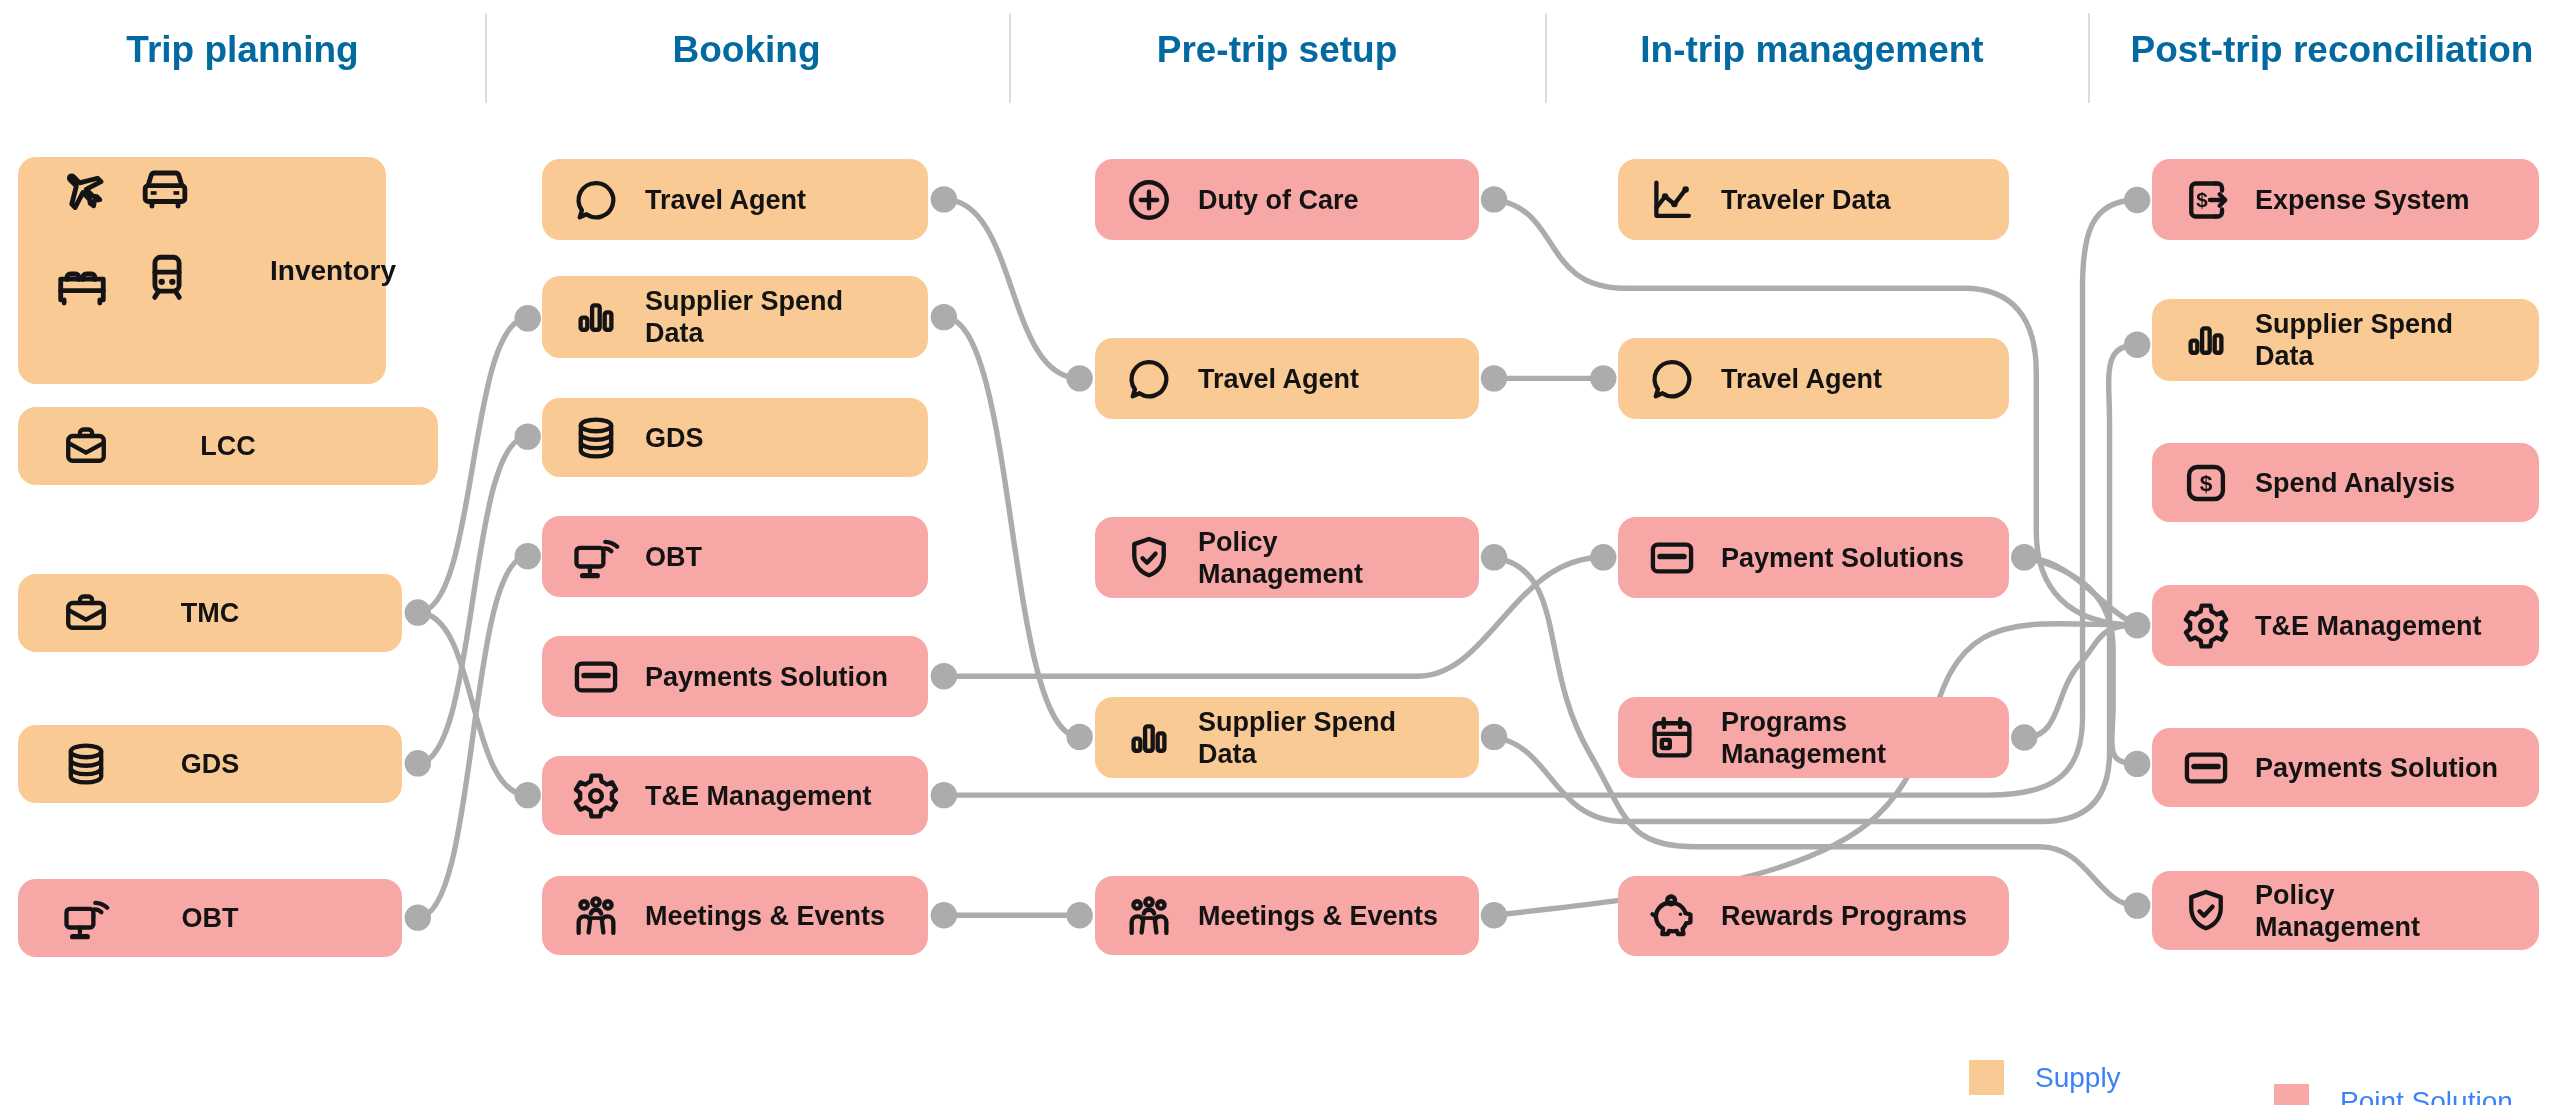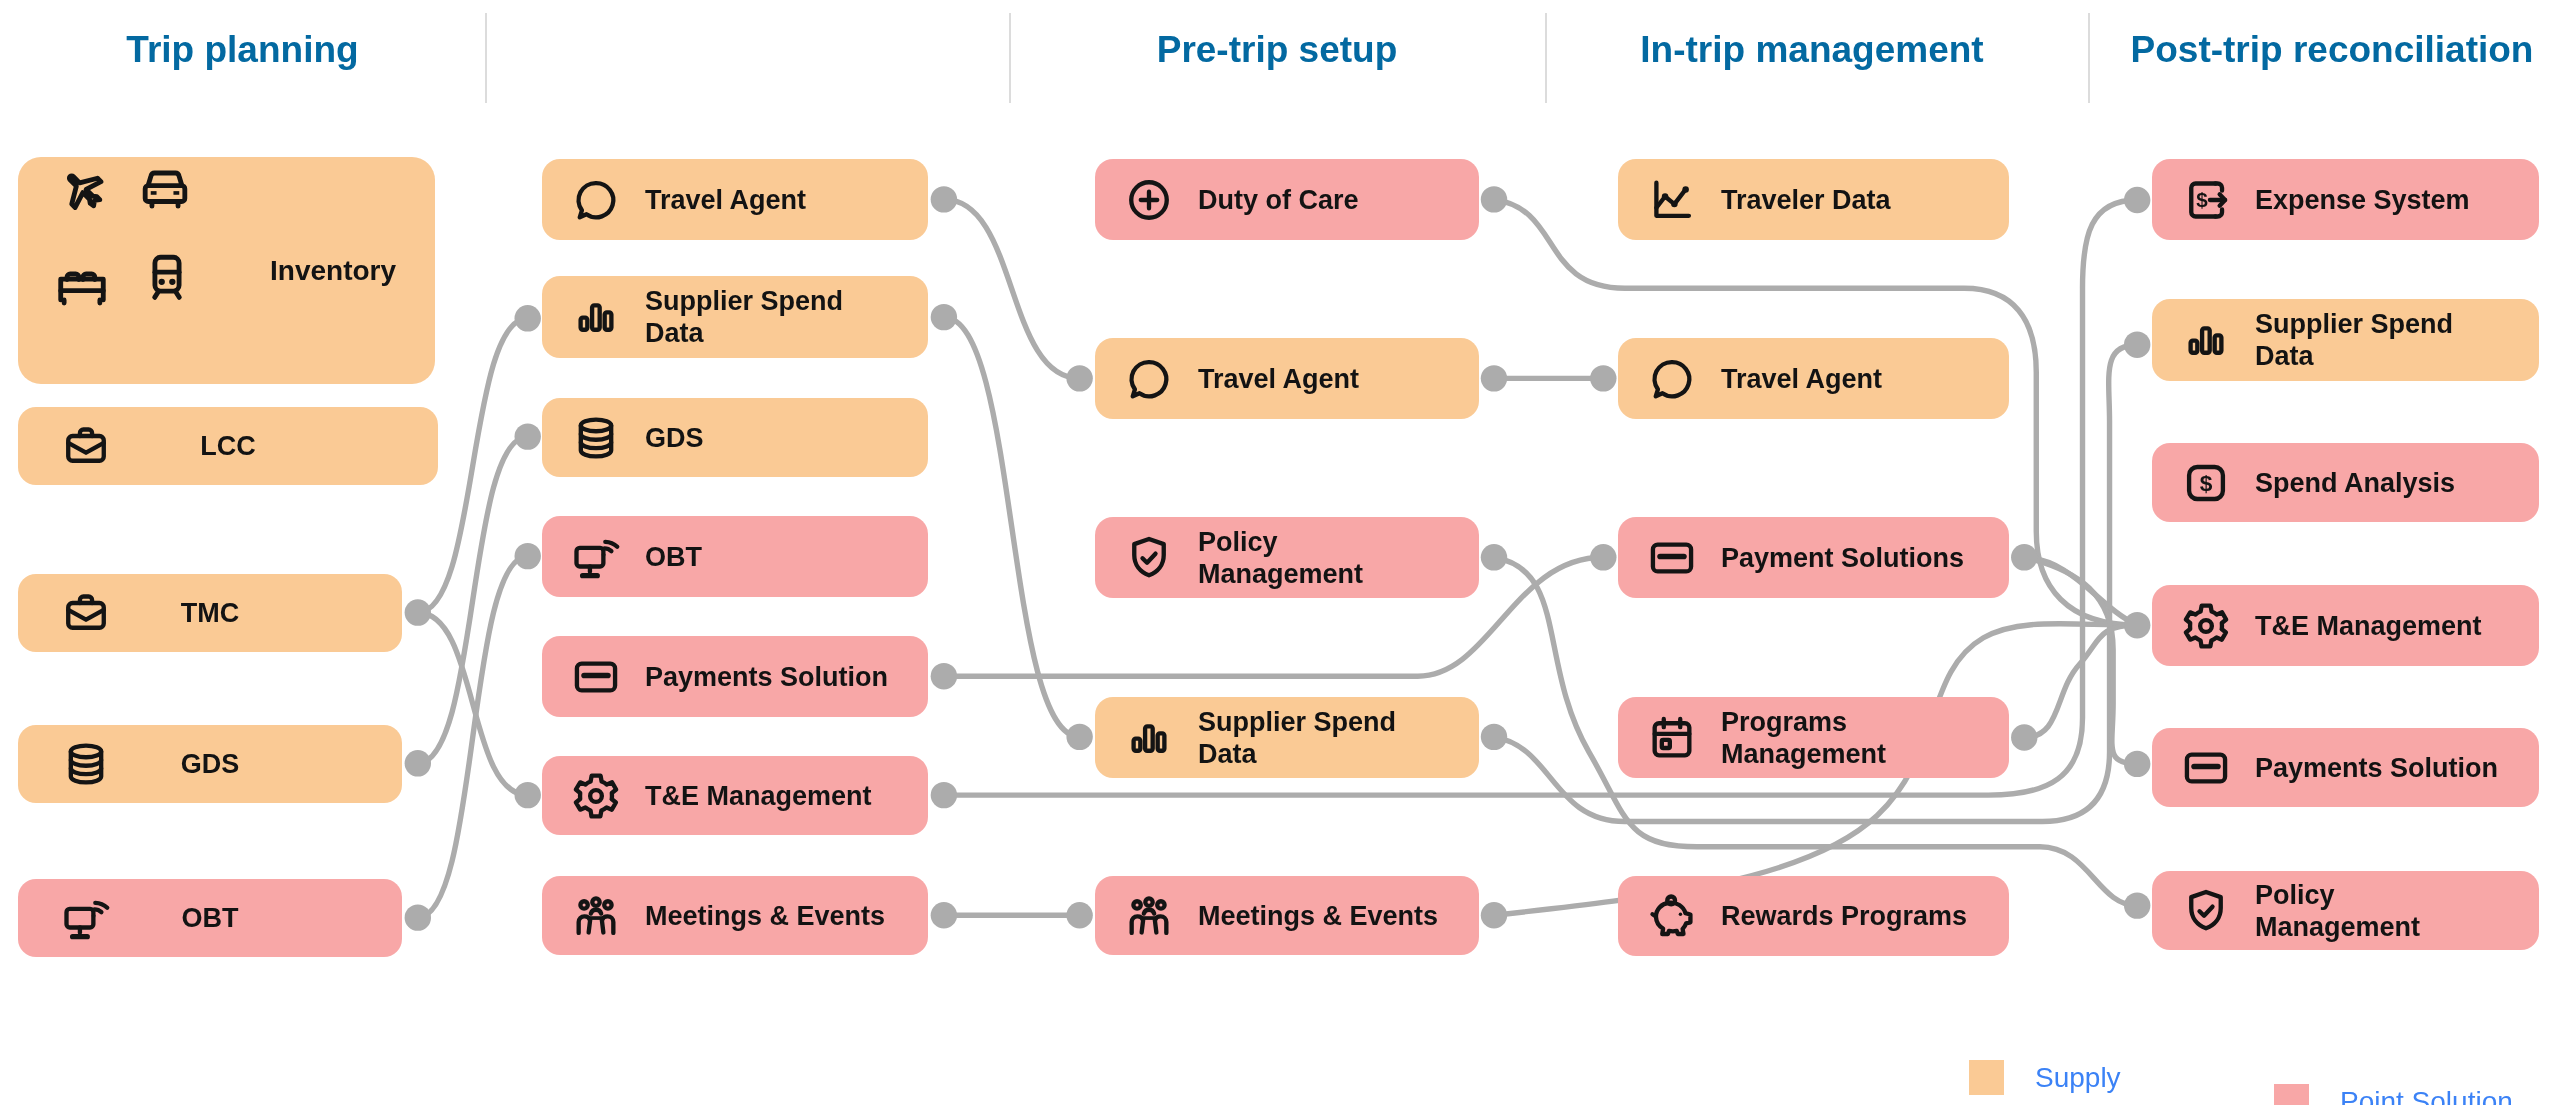--- a/index.html
+++ b/index.html
@@ -25,20 +25,21 @@
     font-size:28px;font-weight:700;color:#131313;}
   .legend-item{position:absolute;height:35px;display:flex;align-items:center;}
   .legend-swatch{width:35px;height:35px;display:inline-block;}
   .legend-label{font-size:28px;font-weight:400;color:#3b82f6;margin-left:31px;white-space:nowrap;}
 </style>
 </head>
 <body>
 
 <div id="canvas" style="width: 2576px; height: 1105px; --supply: #FACA95; --point: #F8A7A7;">
     <div class="col-header" style="left: 0px; width: 485px;">Trip planning</div>
+    <div class="col-header" style="left: 485px; width: 523px;">Booking</div>
     <div class="col-header" style="left: 1009px; width: 536px;">Pre-trip setup</div>
     <div class="col-header" style="left: 1545px; width: 534px;">In-trip management</div>
     <div class="col-header" style="left: 2088px; width: 488px;">Post-trip reconciliation</div>
     <div class="divider" style="left: 485px; background: rgb(220, 220, 220);"></div>
     <div class="divider" style="left: 1009px; background: rgb(220, 220, 220);"></div>
     <div class="divider" style="left: 1545px; background: rgb(220, 220, 220);"></div>
     <div class="divider" style="left: 2088px; background: rgb(220, 220, 220);"></div>
     <svg class="layer" width="2576" height="1105" viewBox="0 0 4288 1840">
       <path d="M695,1020 C796,1020 777,530 878,530" fill="none" stroke="#ACACAC" stroke-width="9" stroke-linecap="round"></path>
       <path d="M695,1020 C796,1020 777,1324 878,1324" fill="none" stroke="#ACACAC" stroke-width="9" stroke-linecap="round"></path>
@@ -51,21 +52,21 @@
       <path d="M1571,1126 L2360,1126 C2480,1126 2520,928 2669,928" fill="none" stroke="#ACACAC" stroke-width="9" stroke-linecap="round"></path>
       <path d="M1571,1324 L3310,1324 C3410,1324 3467,1295 3467,1195 L3467,480 C3467,392 3480,333 3558,333" fill="none" stroke="#ACACAC" stroke-width="9" stroke-linecap="round"></path>
       <path d="M2487,332 C2600,348 2565,480 2705,480 L3270,480 C3352,480 3390,532 3390,620 L3390,885 C3390,978 3442,1041 3558,1041" fill="none" stroke="#ACACAC" stroke-width="9" stroke-linecap="round"></path>
       <path d="M2487,1227 C2585,1243 2585,1368 2705,1368 L3400,1368 C3474,1368 3512,1330 3512,1252 L3512,702 C3512,628 3498,574 3558,574" fill="none" stroke="#ACACAC" stroke-width="9" stroke-linecap="round"></path>
       <path d="M2487,928 C2610,948 2560,1105 2645,1252 C2708,1360 2705,1410 2825,1410 L3396,1410 C3478,1410 3492,1508 3558,1508" fill="none" stroke="#ACACAC" stroke-width="9" stroke-linecap="round"></path>
       <path d="M2487,1524 C2760,1494 3010,1466 3125,1358 C3232,1258 3205,1118 3302,1062 C3362,1028 3445,1041 3558,1041" fill="none" stroke="#ACACAC" stroke-width="9" stroke-linecap="round"></path>
       <path d="M3370,928 C3452,932 3492,1010 3558,1041" fill="none" stroke="#ACACAC" stroke-width="9" stroke-linecap="round"></path>
       <path d="M3370,928 C3462,950 3518,992 3518,1082 L3518,1172 C3518,1242 3502,1272 3558,1272" fill="none" stroke="#ACACAC" stroke-width="9" stroke-linecap="round"></path>
       <path d="M3370,1228 C3432,1228 3420,1152 3462,1106 C3496,1068 3492,1041 3558,1041" fill="none" stroke="#ACACAC" stroke-width="9" stroke-linecap="round"></path>
     </svg>
-    <div class="node supply" style="left: 18px; top: 157px; width: 417px; height: 227px; border-radius: 23px;">
+    <div class="node supply" style="left: 18px; top: 157px; width: 368px; height: 227px;">
       <div class="inv-grid">
         <span class="icon" style="left: 6px; top: 7.2px;">
           <svg xmlns="http://www.w3.org/2000/svg" viewBox="0 0 24 24" fill="none" stroke="currentColor" stroke-width="2" stroke-linecap="round" stroke-linejoin="round">
             <g transform="rotate(-45 12 12)">
               <path d="M10.2 20.6l1.8-1.3 1.8 1.3v-1.7l-1-1.4v-3.9l6.6 2.1v-2l-6.6-3.9V6.1a0.95 0.95 0 0 0-1.9 0v3.7l-6.6 3.9v2l6.6-2.1v3.9l-1 1.4z"></path>
             </g>
           </svg>
         </span>
         <span class="icon" style="left: 89px; top: 7.2px;">
           <svg xmlns="http://www.w3.org/2000/svg" viewBox="0 0 24 24" fill="none" stroke="currentColor" stroke-width="2" stroke-linecap="round" stroke-linejoin="round">

